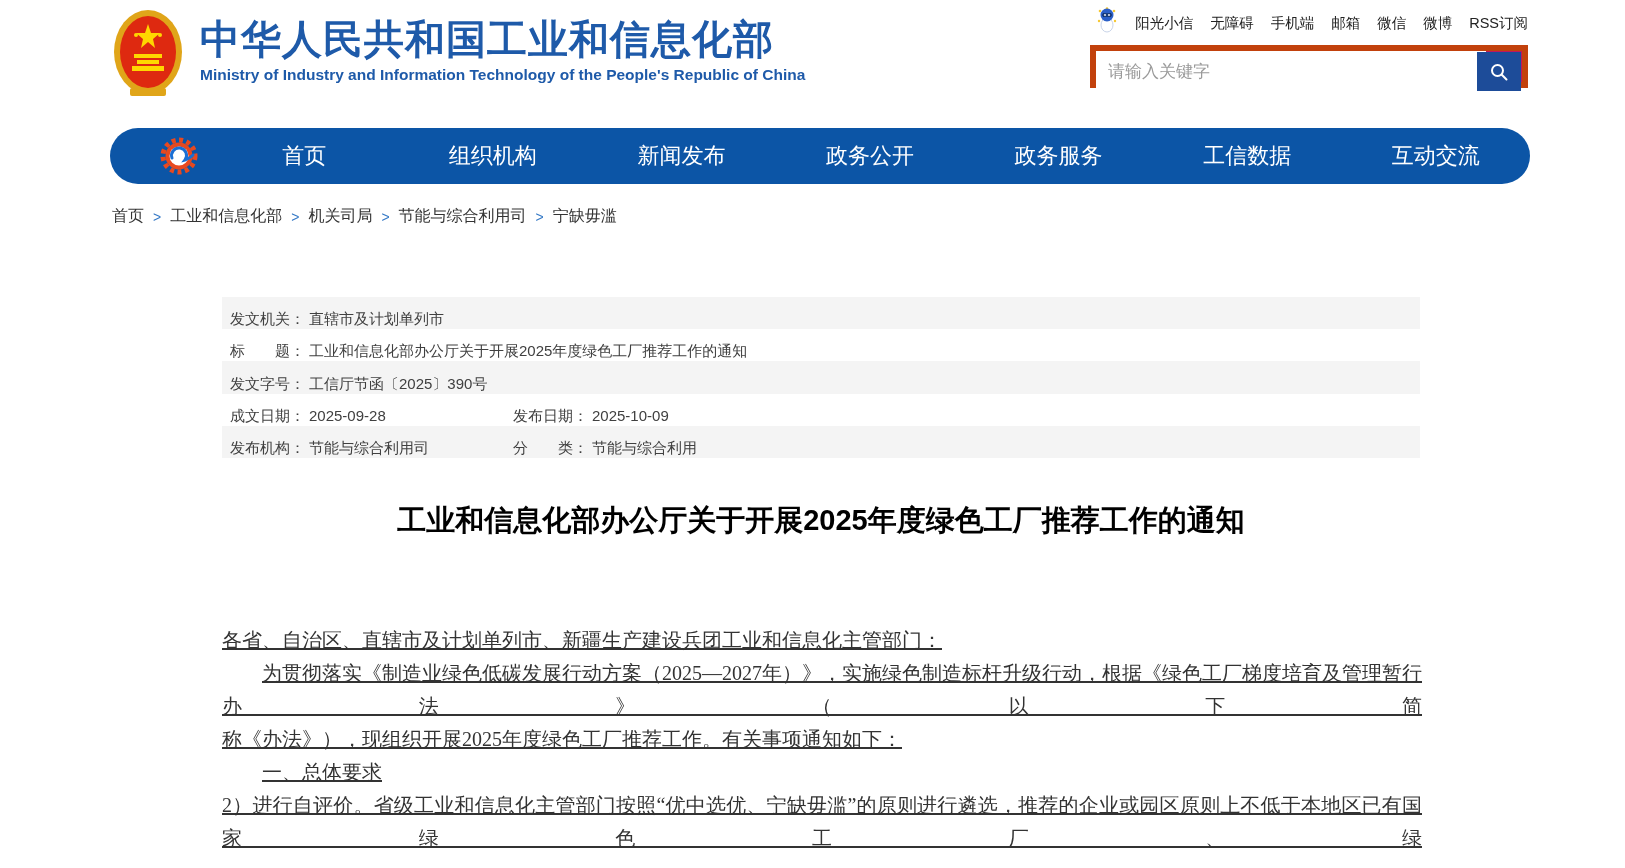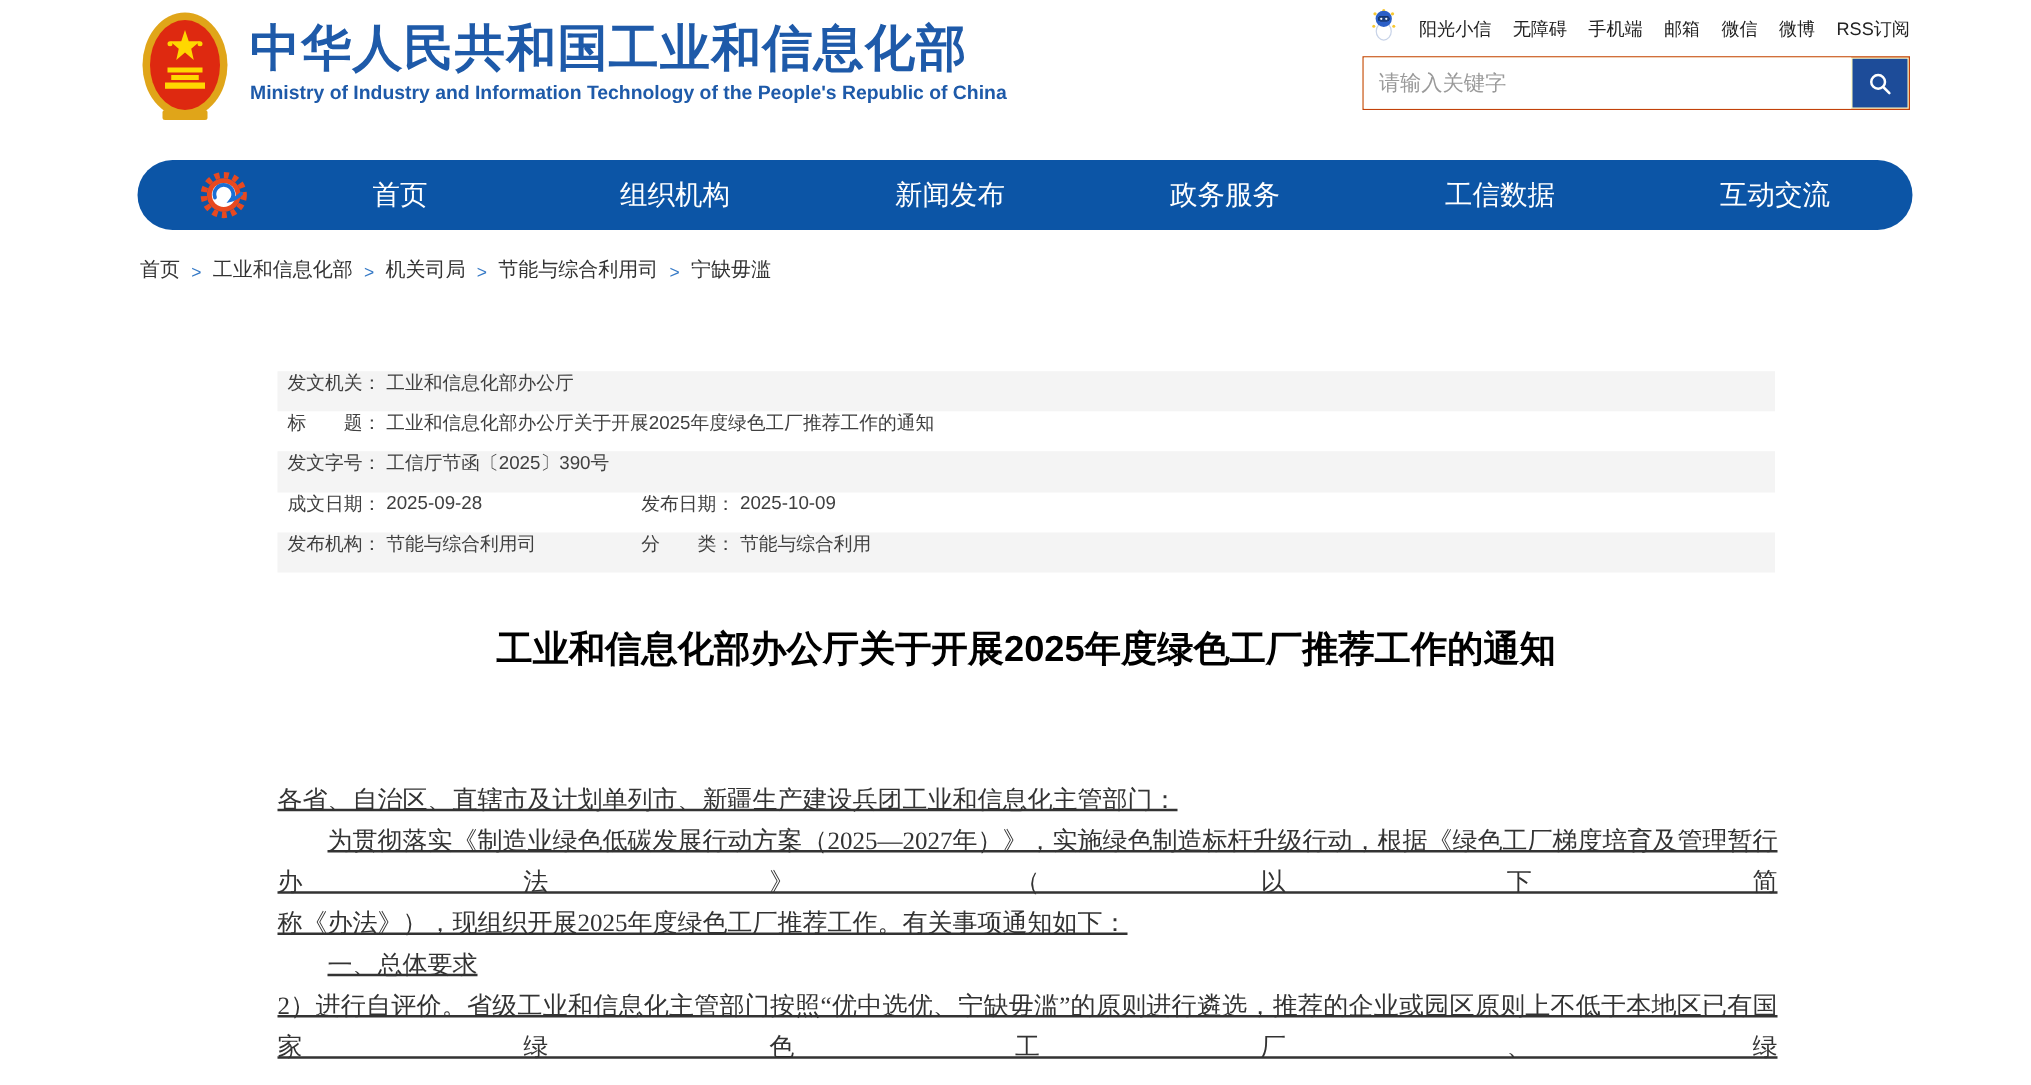--- a/index.html
+++ b/index.html
@@ -12,21 +12,21 @@
   .site-titles { position:absolute; left:200px; top:16px; }
   .site-title-cn { font-size:40px; font-weight:bold; color:#1e5aa9; letter-spacing:1px; line-height:46px; }
   .site-title-en { font-size:15.5px; font-weight:bold; color:#1e5aa9; margin-top:4px;text-align:right; }
 
   .quick-links { position:absolute; right:97px; top:7px; display:flex; align-items:flex-end; gap:17px;
                  font-size:14.5px; color:#222; }
   .quick-links a { color:#222; text-decoration:none; cursor:pointer; white-space:nowrap; }
   .mascot { width:22px; height:26px; display:inline-block; }
 
   .searchbar { position:absolute; right:97px; top:45px; width:438px; height:43px;
-               border:1px solid #c2410c; background:#fef9c3;margin-left:44px; }
+               border:6px solid #c2410c; background:#be185d;margin-left:44px; }
   .searchbar input { position:absolute; left:0; top:0; width:390px; height:41px; border:none; outline:none;
                      padding:0 12px; font-size:17px; color:#333;
                      font-family:"Liberation Sans","DejaVu Sans",sans-serif; }
   .searchbar input::placeholder { color:#9a9a9a; }
   .search-btn { position:absolute; right:1px; top:1px; width:44px; height:39px; border:none;
                 background:#1d4c99; cursor:pointer; display:flex; align-items:center; justify-content:center; }
 
   
   .nav { position:absolute; left:110px; top:128px; width:1420px; height:56px; background:#0c55a6;
          border-radius:28px; display:flex; align-items:center; }
@@ -35,21 +35,21 @@
               white-space:nowrap; }
 
   
   .breadcrumb { position:absolute; left:112px; top:206px; font-size:16px; color:#333;
                 display:flex; align-items:center; gap:9px; }
   .breadcrumb a { color:#333; text-decoration:none; cursor:pointer; }
   .breadcrumb .sep { color:#3579c6; font-size:14px; }
 
   
   .meta { position:absolute; left:222px; top:297px; width:1198px; font-size:15px; color:#404040; }
-  .meta-row { height:32.2px; display:flex; align-items:flex-start; padding-left:8px; }
+  .meta-row { height:32.2px; display:flex; align-items:flex-end; padding-left:8px; }
   .meta-row.alt { background:#f4f4f4; }
   .meta-cell { display:inline-flex; }
   .meta-cell.w { width:283px; flex:0 0 283px; }
   .meta-label { color:#404040; }
   .meta-value { color:#404040; margin-left:4px; }
 
   
   .doc-title { position:absolute; left:222px; top:500px; width:1198px; text-align:center;
                font-size:29px; font-weight:bold; color:#000; line-height:40px; }
 
@@ -126,20 +126,21 @@
       <svg width="42" height="42" viewBox="0 0 42 42">
         <circle cx="21" cy="21" r="16" fill="none" stroke="#e8491f" stroke-width="5" stroke-dasharray="4 3.5"></circle>
         <circle cx="21" cy="21" r="13.5" fill="#e8491f"></circle>
         <circle cx="21" cy="21" r="9.5" fill="#fff"></circle>
         <path d="M14 23 a7.5 7.5 0 1 1 13 2 q4 -1 8 -5" fill="none" stroke="#1a6fd4" stroke-width="3" stroke-linecap="round"></path>
       </svg>
     </span>
     <a class="nav-item">首页</a>
     <a class="nav-item">组织机构</a>
     <a class="nav-item">新闻发布</a>
+    <a class="nav-item">政务公开</a>
     <a class="nav-item">政务服务</a>
     <a class="nav-item">工信数据</a>
     <a class="nav-item">互动交流</a>
   </nav>
 
   <div class="breadcrumb">
     <a>首页</a>
     <span class="sep">&gt;</span>
     <a>工业和信息化部</a>
     <span class="sep">&gt;</span>
@@ -147,21 +148,21 @@
     <span class="sep">&gt;</span>
     <a>节能与综合利用司</a>
     <span class="sep">&gt;</span>
     <a>宁缺毋滥</a>
   </div>
 
   <div class="meta">
     <div class="meta-row alt">
       <span class="meta-cell">
         <span class="meta-label">发文机关：</span>
-        <span class="meta-value">工业和信息化部办公厅</span>
+        <span class="meta-value">直辖市及计划单列市</span>
       </span>
     </div>
     <div class="meta-row">
       <span class="meta-cell">
         <span class="meta-label">标　　题：</span>
         <span class="meta-value">工业和信息化部办公厅关于开展2025年度绿色工厂推荐工作的通知</span>
       </span>
     </div>
     <div class="meta-row alt">
       <span class="meta-cell">

